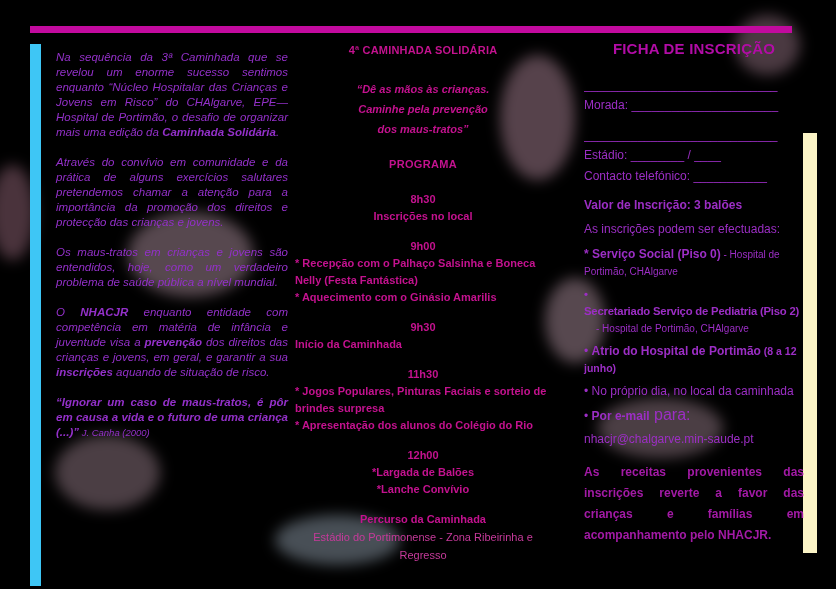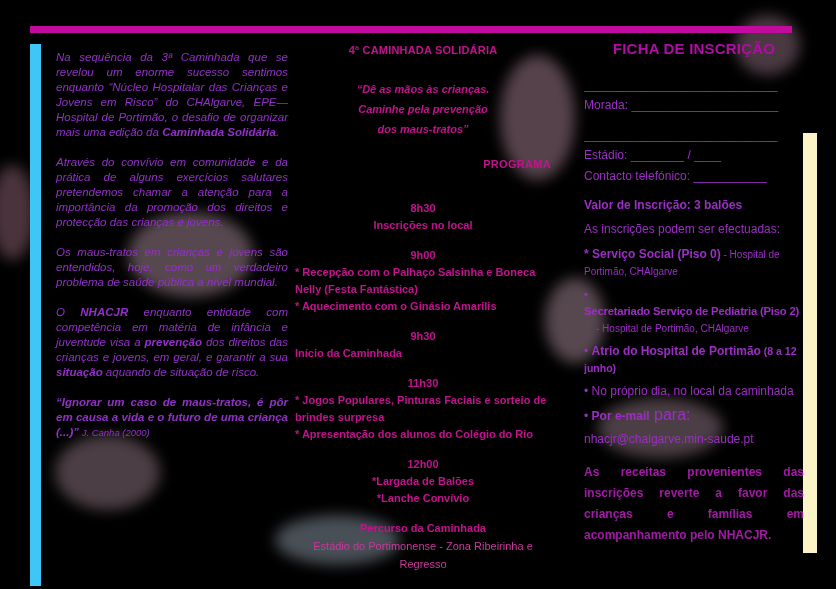--- a/index.html
+++ b/index.html
@@ -37,21 +37,21 @@
   .col1 .author { font-size:9.5px; font-weight:normal; }
 
   
   .col2 {
     position:absolute; left:295px; top:42px; width:256px;
     color:#C4128F; font-size:11px; line-height:17px; font-weight:bold;
     text-align:center;
   }
   .c2-title { margin-bottom:20px; letter-spacing:.2px; }
   .c2-quote { font-style:italic; line-height:20px; margin-bottom:17px; }
-  .c2-program { margin-bottom:27px; letter-spacing:.3px;text-align:right; }
+  .c2-program { margin-bottom:18px; letter-spacing:.3px; }
   .slot { margin-bottom:13px; }
   .slot .line.left { text-align:left; }
   .c2-route-title { margin-top:12px; }
   .c2-route { font-weight:normal; color:#C73A9B; line-height:18px; }
 
   
   .col3 {
     position:absolute; left:584px; top:40px; width:220px;
     color:#9C2EC5; font-size:12px; line-height:17px;
   }
@@ -88,21 +88,21 @@
   <div class="smudge s8"></div>
 
   <div class="top-bar"></div>
   <div class="left-bar"></div>
   <div class="right-bar"></div>
 
   <section class="col1">
     <p><span>Na sequência da 3ª Caminhada que se revelou um enorme sucesso sentimos enquanto “Núcleo Hospitalar das Crianças e Jovens em Risco” do CHAlgarve, EPE—Hospital de Portimão, o desafio de organizar mais uma edição da </span><b>Caminhada Solidária</b><span>.</span></p>
     <p>Através do convívio em comunidade e da prática de alguns exercícios salutares pretendemos chamar a atenção para a importância da promoção dos direitos e protecção das crianças e jovens.</p>
     <p>Os maus-tratos em crianças e jovens são entendidos, hoje, como um verdadeiro problema de saúde pública a nível mundial.</p>
-    <p><span>O </span><b>NHACJR</b><span> enquanto  entidade com competência em matéria de infância e juventude visa a </span><b>prevenção</b><span> dos direitos das crianças e jovens, em geral, e garantir a sua </span><b>situação</b><span> aquando de situação de risco.</span></p>
+    <p><span>O </span><b>NHACJR</b><span> enquanto  entidade com competência em matéria de infância e juventude visa a </span><b>prevenção</b><span> dos direitos das crianças e jovens, em geral, e garantir a sua </span><b>inscrições</b><span> aquando de situação de risco.</span></p>
     <p><span class="quote">“Ignorar um caso de maus-tratos, é pôr em causa a vida e o futuro de uma criança (...)”</span><span class="author"> J. Canha (2000)</span></p>
   </section>
 
   <section class="col2">
     <div class="c2-title">4ª CAMINHADA SOLIDÁRIA</div>
     <div class="c2-quote">
       <div>“Dê as mãos às crianças.</div>
       <div>Caminhe pela prevenção</div>
       <div>dos maus-tratos”</div>
     </div>

